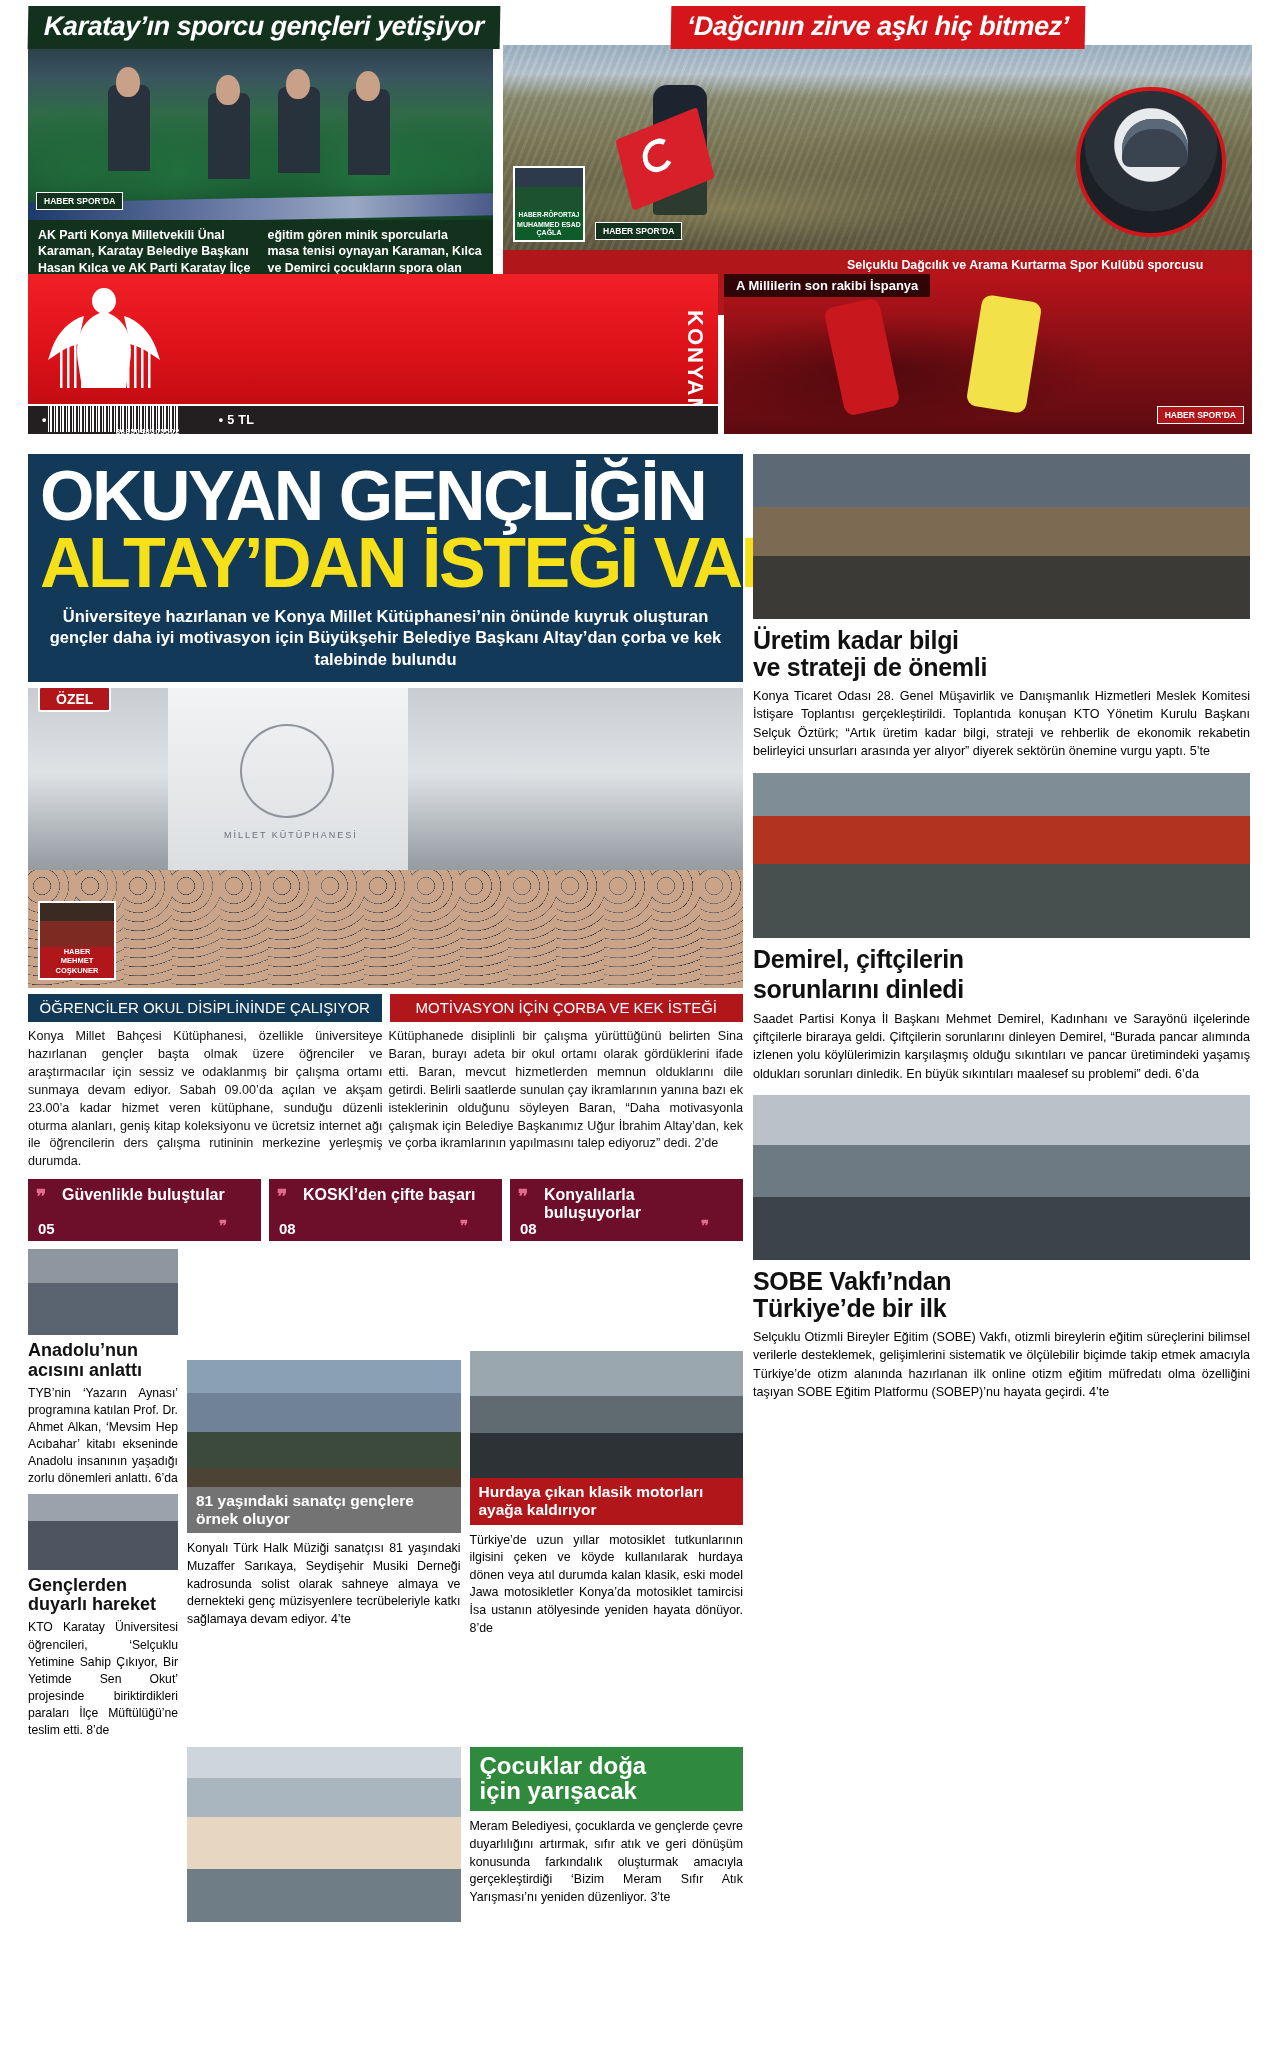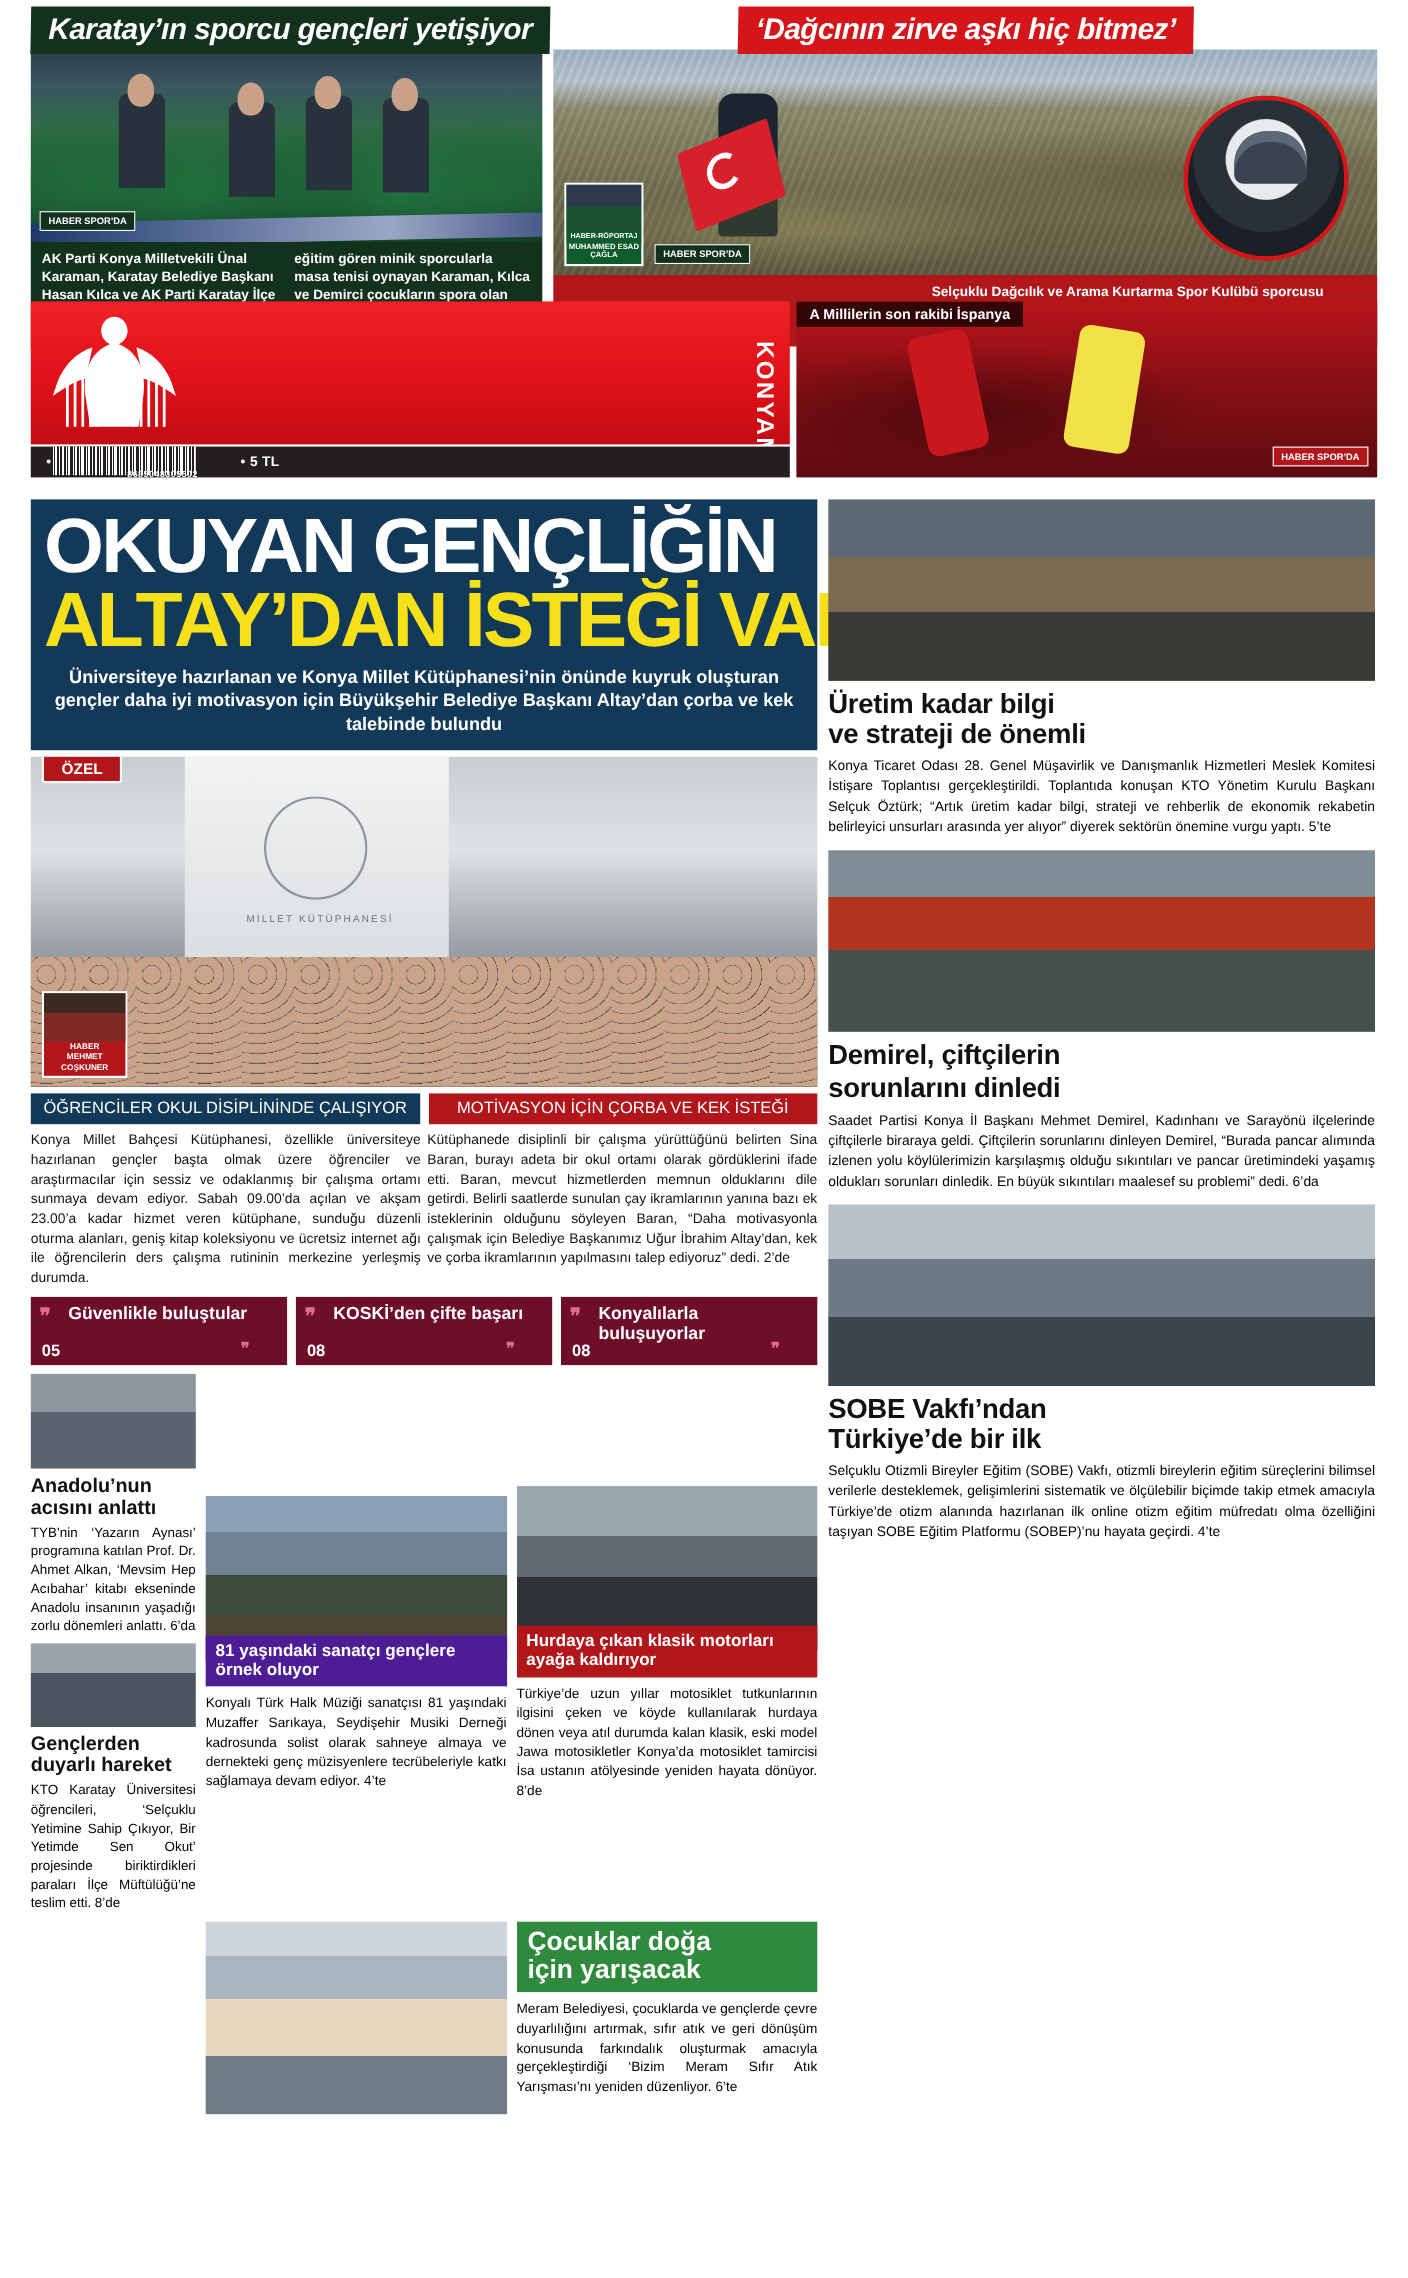--- a/index.html
+++ b/index.html
@@ -201,21 +201,21 @@
   .promo-title { font-size:16px; font-weight:bold; line-height:1.12; }
   .promo-num { position:absolute; left:10px; bottom:4px; font-size:15px; font-weight:bold; }
 
   
   .mid-grid { display:flex; gap:9px; margin-top:8px;align-items:center; }
   .mid-col { flex:1; }
   .mid-photo { height:150px; overflow:hidden; position:relative; }
   .mp1 { background: linear-gradient(180deg,#8aa0b4 0 22%, #6f8296 22% 48%, #3b4a3a 48% 72%, #4d4335 72% 100%); }
   .mp2 { background: linear-gradient(180deg,#9aa7ae 0 30%, #5f6b70 30% 55%, #2c3236 55% 100%); }
   .cap-banner { color:#fff; font-weight:bold; font-size:15.5px; line-height:1.15; padding:5px 9px 6px 9px; margin-top:-34px; position:relative; z-index:3; display:inline-block;}
-  .cb-green { background:#4c1d95; }
+  .cb-green { background:#737373; }
   .cb-red { background:#b1161b; }
   .mid-text { font-size:12.4px; line-height:1.42; text-align:justify; margin-top:7px; }
 
   
   .left-col { width:150px; }
   .lc-photo { height:86px; background: linear-gradient(180deg,#8e97a0 0 40%, #5a6470 40% 100%); position:relative; }
   .lc-photo2 { height:76px; background: linear-gradient(180deg,#9aa2ab 0 35%, #4d5660 35% 100%); margin-top:6px; }
   .lc-title { font-size:18px; font-weight:bold; line-height:1.08; margin-top:6px; color:#111; }
   .lc-text { font-size:12.2px; line-height:1.4; text-align:justify; margin-top:5px; }
 
@@ -402,21 +402,21 @@
       <div class="bottom-grid">
         <div style="width:150px;"></div>
         <div style="flex:1;">
           <div class="b-photo"></div>
         </div>
         <div style="flex:1;">
           <div class="b-banner bb-green">
             <div>Çocuklar doğa</div>
             <div>için yarışacak</div>
           </div>
-          <div class="b-text">Meram Belediyesi, çocuklarda ve gençlerde çevre duyarlılığını artırmak, sıfır atık ve geri dönüşüm konusunda farkındalık oluşturmak amacıyla gerçekleştirdiği ‘Bizim Meram Sıfır Atık Yarışması’nı yeniden düzenliyor. 6’te</div>
+          <div class="b-text">Meram Belediyesi, çocuklarda ve gençlerde çevre duyarlılığını artırmak, sıfır atık ve geri dönüşüm konusunda farkındalık oluşturmak amacıyla gerçekleştirdiği ‘Bizim Meram Sıfır Atık Yarışması’nı yeniden düzenliyor. 3’te</div>
         </div>
       </div>
     </div>
 
     <div class="col-right">
 
       <div>
         <div class="r-photo rp1"></div>
         <div class="r-title">Üretim kadar bilgi</div>
         <div class="r-title" style="margin-top:0;">ve strateji de önemli</div>

